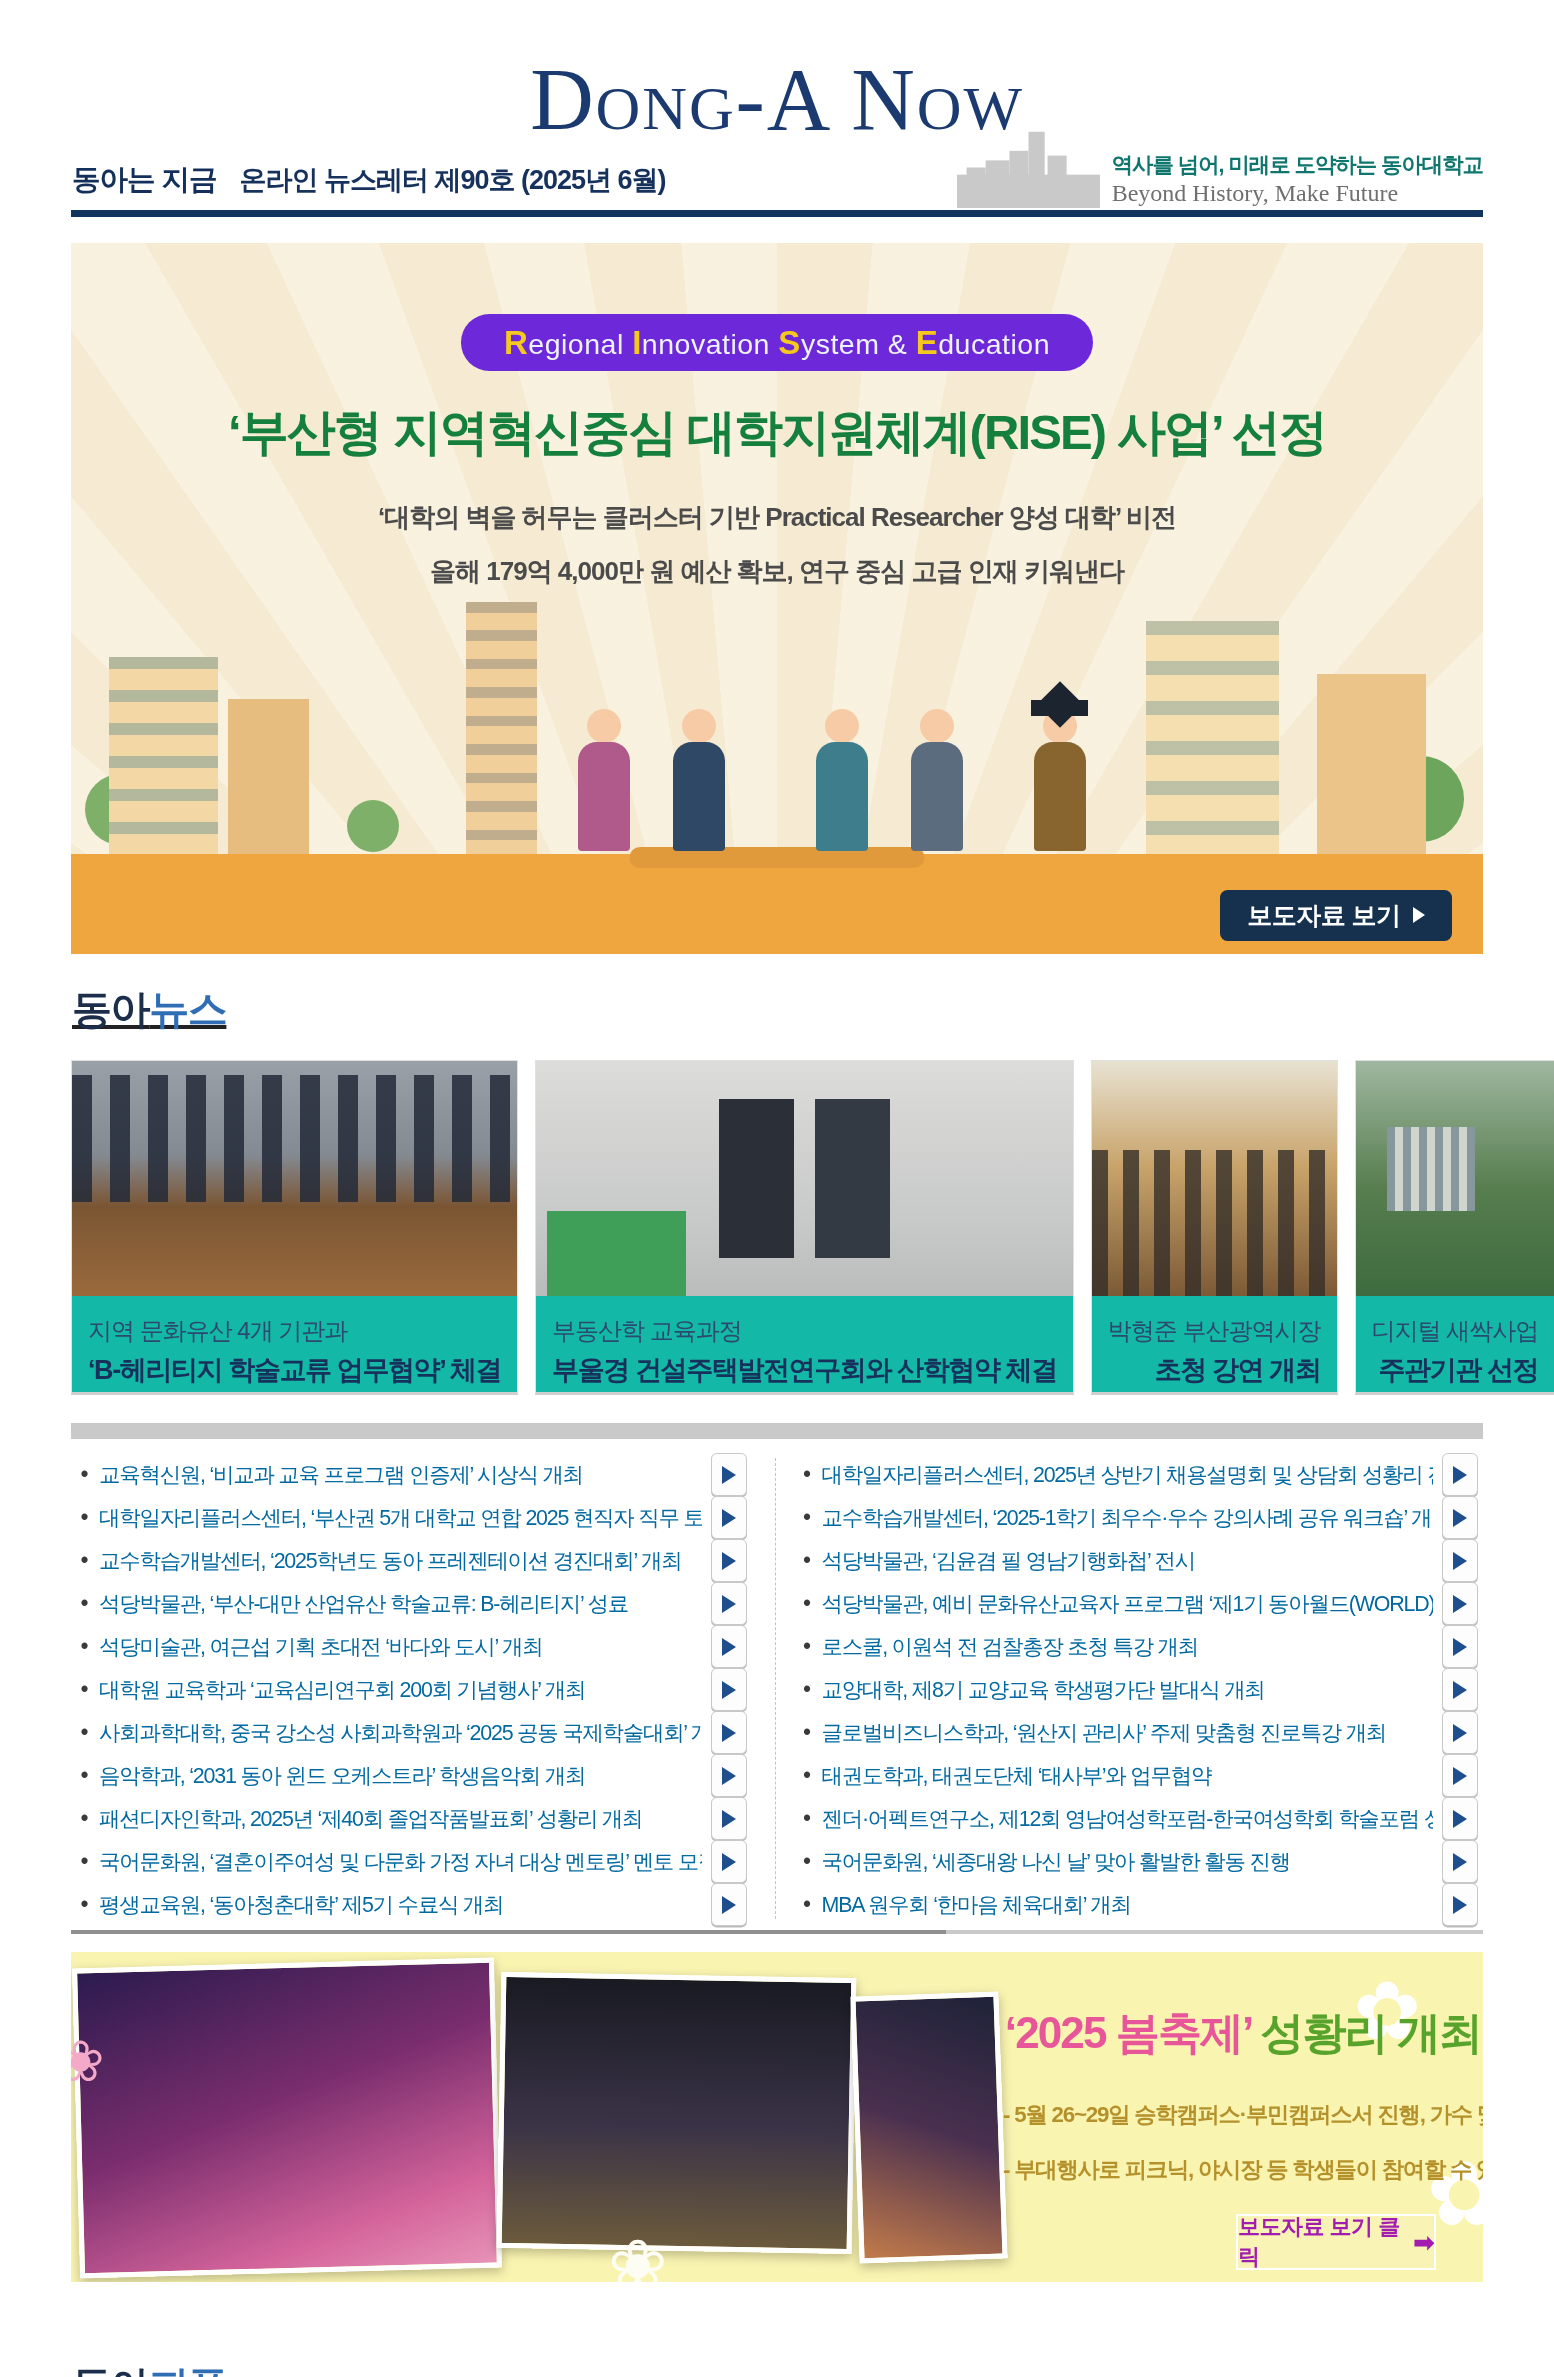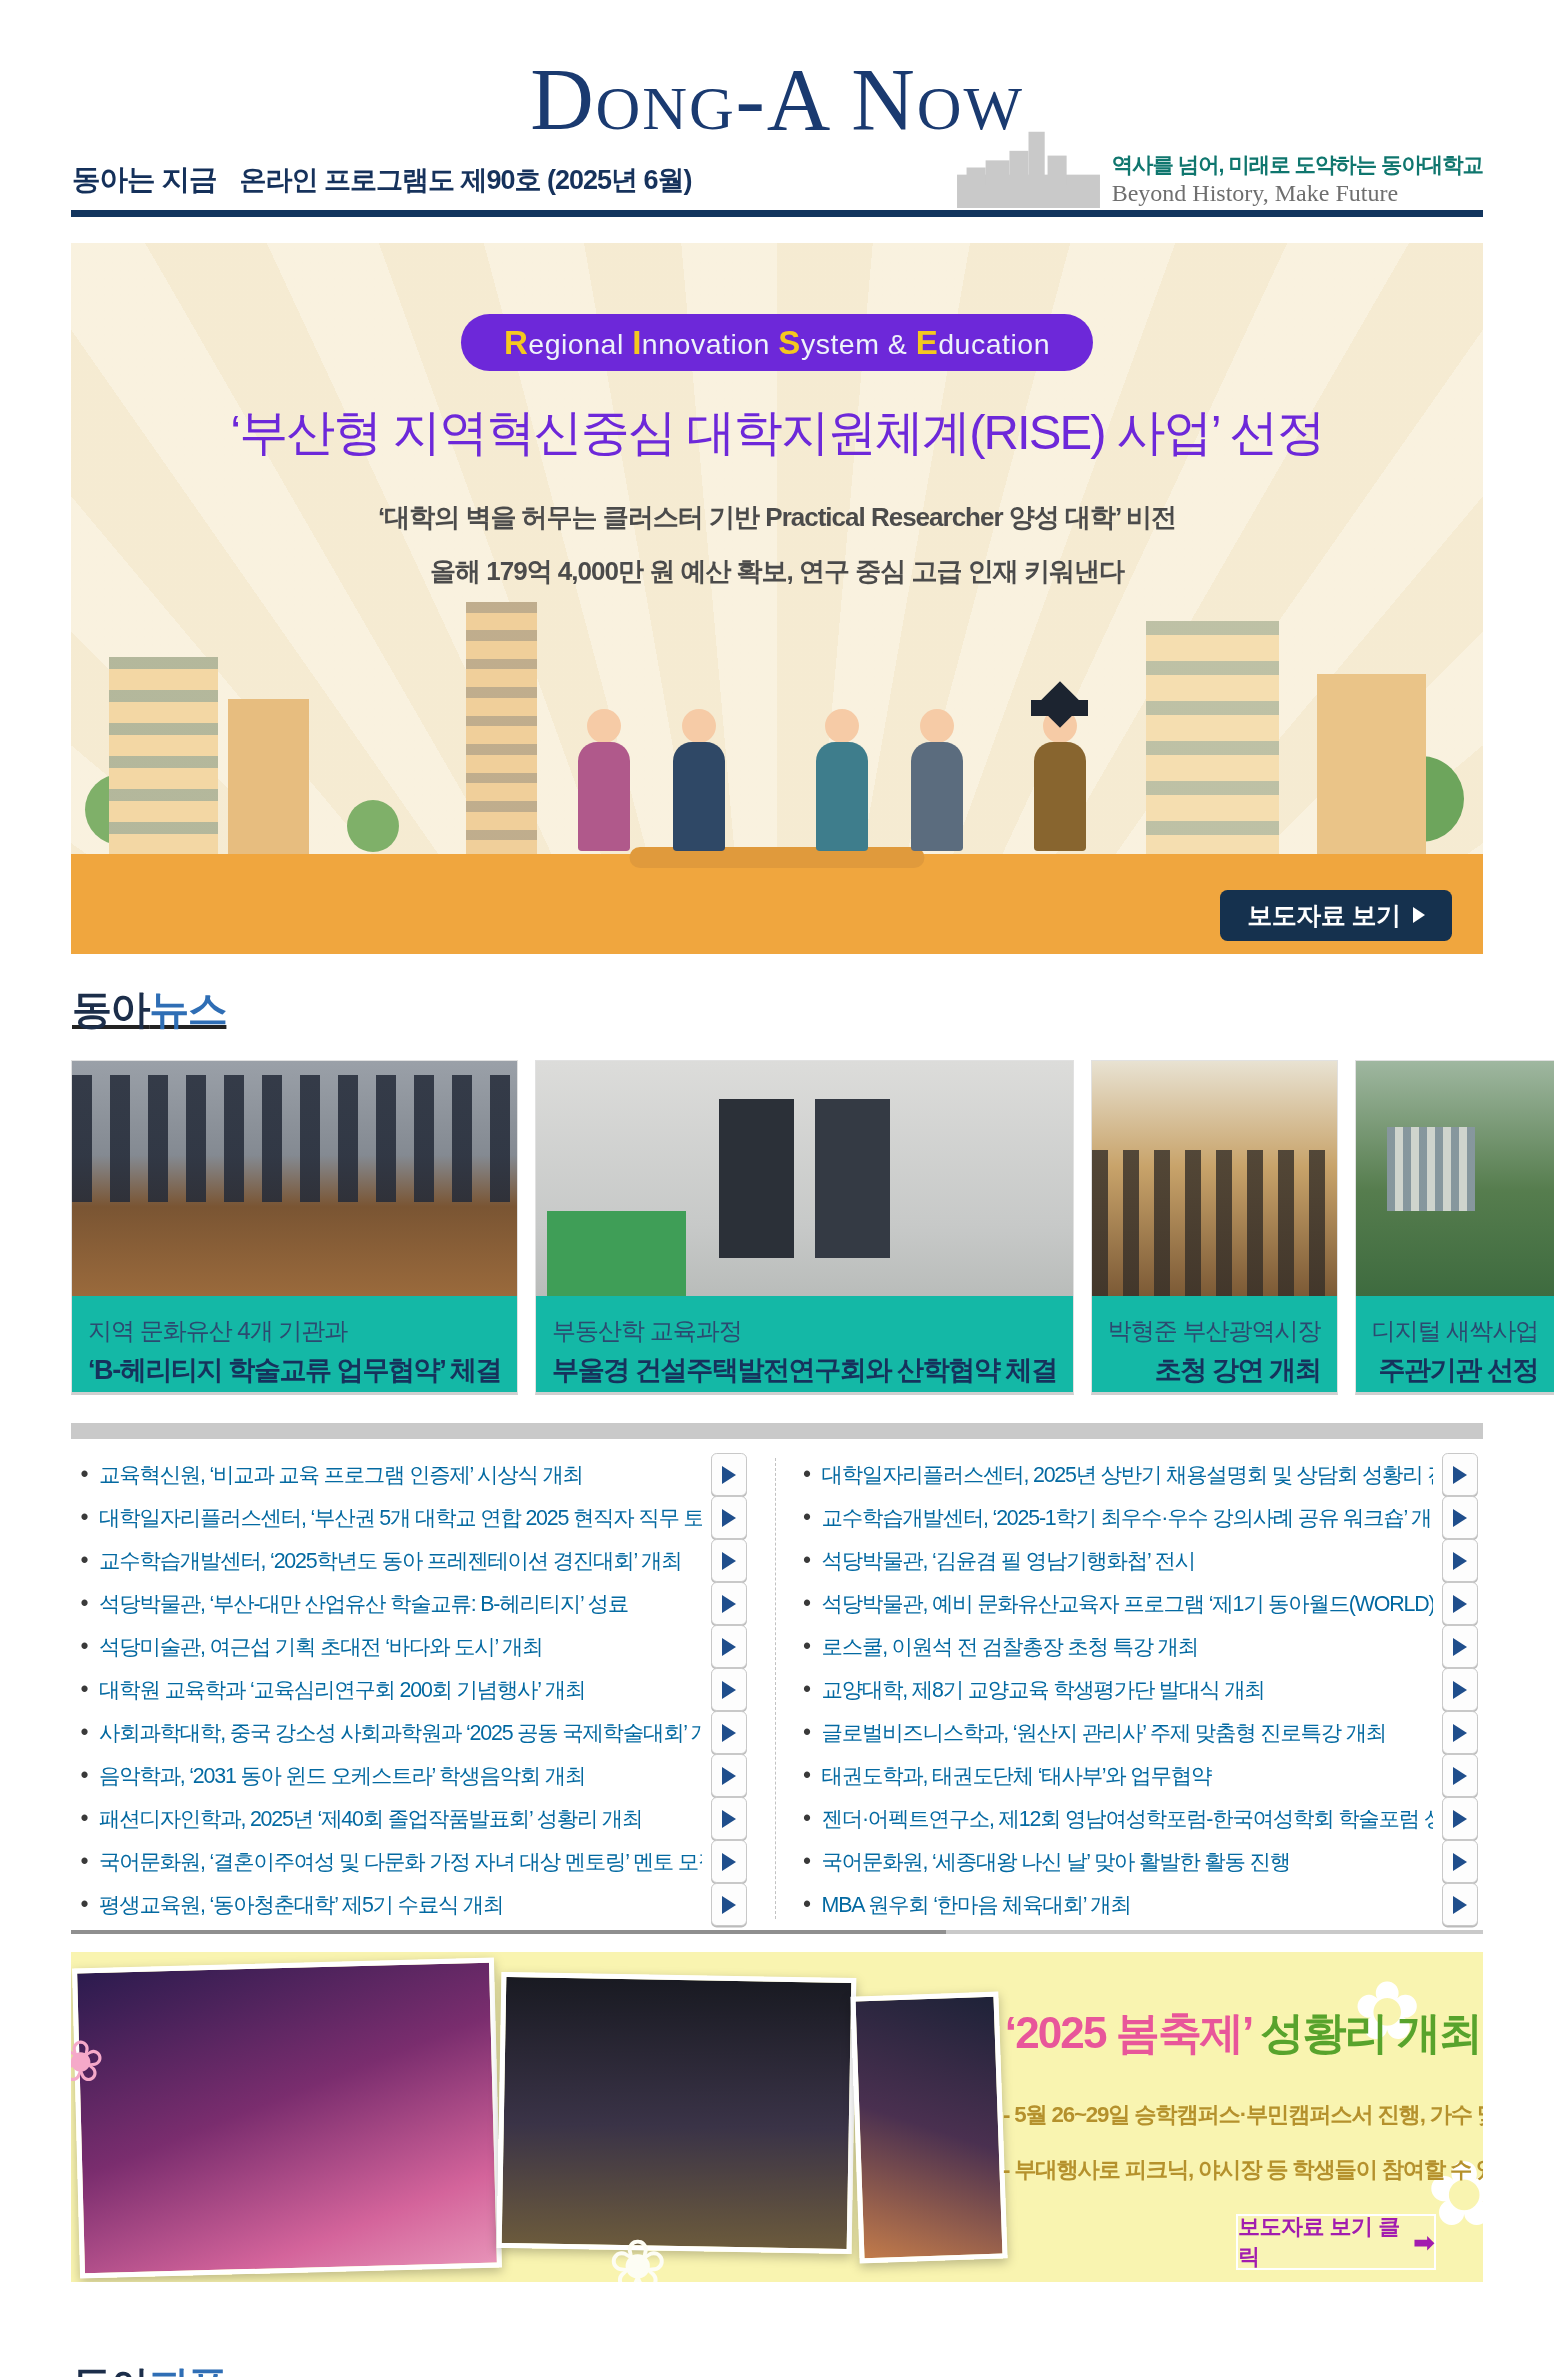--- a/index.html
+++ b/index.html
@@ -20,21 +20,21 @@
   
   .hero{position:absolute;left:71px;top:243px;width:1412px;height:711px;overflow:hidden;
         background:#f8f0dc;}
   .hero .rays{position:absolute;left:-20%;top:-30%;width:140%;height:160%;
         background:repeating-conic-gradient(from -90deg at 50% 115%,rgba(243,230,200,.9) 0 5deg,rgba(250,243,226,.9) 5deg 10deg);opacity:.55;}
   .rise-pill{position:absolute;left:50%;top:71px;transform:translateX(-50%);height:57px;line-height:57px;
         padding:0 43px;border-radius:33px;background:#6d28d9;white-space:nowrap;
         font-size:28.5px;color:#eef2fa;letter-spacing:0.5px;}
   .rise-pill .hl{color:#f4c81f;font-weight:800;font-size:33px;}
   .hero-title{position:absolute;left:0;top:157px;width:100%;text-align:center;
-        font-size:49px;font-weight:400;color:#6d28d9;letter-spacing:-1.9px;white-space:nowrap;}
+        font-size:49px;font-weight:700;color:#15803d;letter-spacing:-1.9px;white-space:nowrap;}
   .hero-sub{position:absolute;left:0;width:100%;text-align:center;font-size:26px;font-weight:700;color:#4b4b4b;letter-spacing:-1px;white-space:nowrap;}
   .hero-sub.s1{top:257px;}
   .hero-sub.s2{top:311px;}
   .ground{position:absolute;left:0;bottom:0;width:100%;height:100px;background:#f0a63e;}
   .bld{position:absolute;}
   .b1{left:38px;bottom:93px;width:109px;height:204px;background:#f3d7a4 repeating-linear-gradient(180deg,rgba(62,125,140,.35) 0 12.4px,transparent 12.4px 33px);}
   .b2{left:157px;bottom:93px;width:81px;height:162px;background:#e7bd7f;}
   .b3{left:395px;bottom:95px;width:71px;height:257px;background:#f0cf9a repeating-linear-gradient(180deg,rgba(47,72,102,.25) 0 10.5px,transparent 10.5px 28.5px);}
   .b4{right:204px;bottom:95px;width:133px;height:238px;background:#f5deb0 repeating-linear-gradient(180deg,rgba(62,125,140,.3) 0 14.3px,transparent 14.3px 40px);}
   .b5{right:57px;bottom:95px;width:109px;height:185px;background:#eac488;}
@@ -123,21 +123,21 @@
 </style>
 </head>
 <body>
 
 <div class="page">
 
   <div class="logo-row">
     <span class="logo">Dong-A Now</span>
   </div>
   <div class="subhead-left">
-    <span class="issue-label">동아는 지금</span><span class="issue-title">온라인 프로그램도 제90호 (2025년 6월)</span>
+    <span class="issue-label">동아는 지금</span><span class="issue-title">온라인 뉴스레터 제90호 (2025년 6월)</span>
   </div>
   <div class="subhead-right">
     <span class="skyline">
       <svg width="143" height="81" viewBox="0 0 300 170" fill="#c9c9c9">
         <rect x="0" y="100" width="300" height="70"></rect>
         <rect x="150" y="10" width="34" height="110"></rect>
         <rect x="110" y="50" width="40" height="70"></rect>
         <rect x="60" y="70" width="50" height="50"></rect>
         <rect x="20" y="85" width="40" height="35"></rect>
         <rect x="190" y="60" width="40" height="60"></rect>

